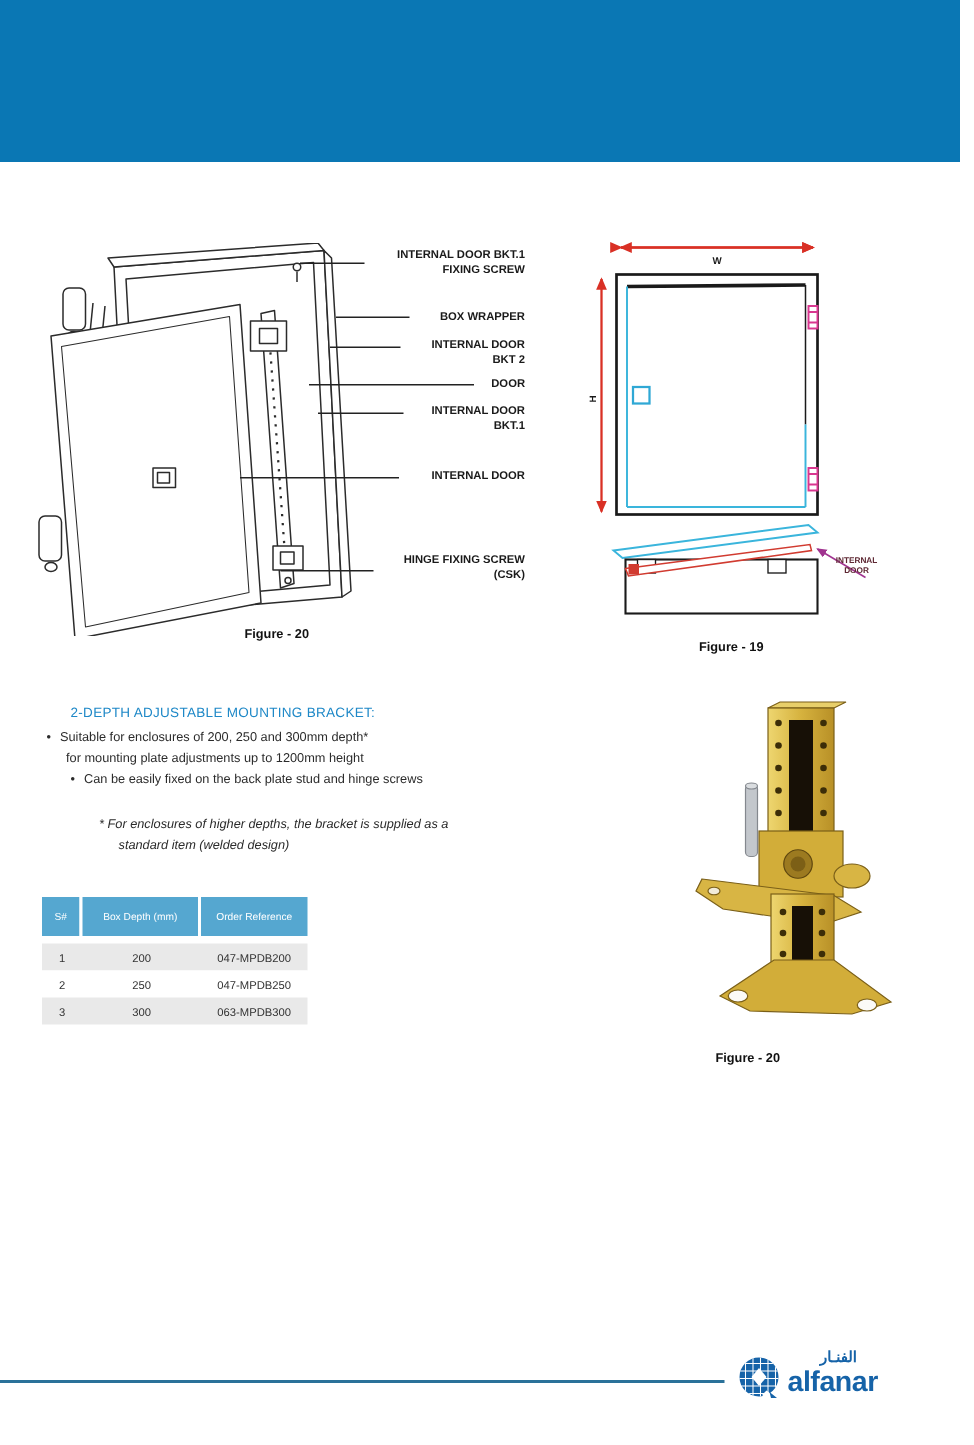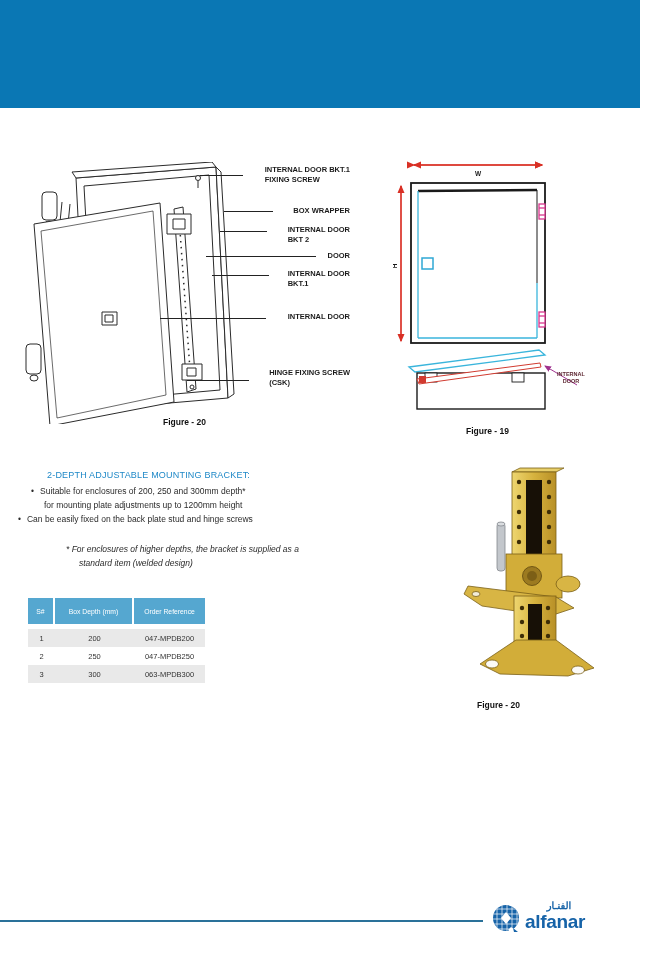--- a/index.html
+++ b/index.html
@@ -6,21 +6,21 @@
   html,body { background:#fff; }
   .page {
     position:relative; width:649px; height:963px; background:#ffffff;
     font-family:"Liberation Sans", sans-serif; overflow:hidden;
   }
   .header-band { position:absolute; left:0; top:0; width:640px; height:108px; background:#0a77b4; }
 
   
   .fig18-svg { position:absolute; left:22px; top:162px; }
   .f18-label {
-    position:absolute; right:299px; text-align:left;
+    position:absolute; right:299px; text-align:right;
     font-size:7.5px; font-weight:bold; color:#1a1a1a; line-height:9.5px; white-space:nowrap;margin-left:48px;
   }
   .leader { position:absolute; height:1px; background:#222; }
   .fig-caption {
     position:absolute; font-size:8.5px; font-weight:bold; color:#111; white-space:nowrap;
   }
 
   
   .fig19-svg { position:absolute; left:393px; top:153px; }
   .f19-side-label {
@@ -214,21 +214,21 @@
   </svg>
 
   <div class="f19-side-label">INTERNAL DOOR</div>
 
   <div class="fig-caption" style="left:466px; top:426px;">Figure - 19</div>
 
   <div class="sec-title">2-DEPTH ADJUSTABLE MOUNTING BRACKET:</div>
 
   <div class="body-line bullet" style="left:31px; top:486px;">Suitable for enclosures of 200, 250 and 300mm depth*</div>
   <div class="body-line" style="left:44px; top:500px;">for mounting plate adjustments up to 1200mm height</div>
-  <div class="body-line bullet" style="left:18px; top:514px;">Can be easily fixed on the back plate stud and hinge screws</div>
+  <div class="body-line bullet" style="left:47px; top:514px;">Can be easily fixed on the back plate stud and hinge screws</div>
 
   <div class="body-line note" style="left:31px; top:544px;">* For enclosures of higher depths, the bracket is supplied as a</div>
   <div class="body-line note" style="left:44px; top:558px;">standard item (welded design)</div>
 
   <div class="tbl">
     <div class="tbl-head">
       <div class="cell c1">S#</div>
       <div class="gap"></div>
       <div class="cell c2">Box Depth (mm)</div>
       <div class="gap"></div>

